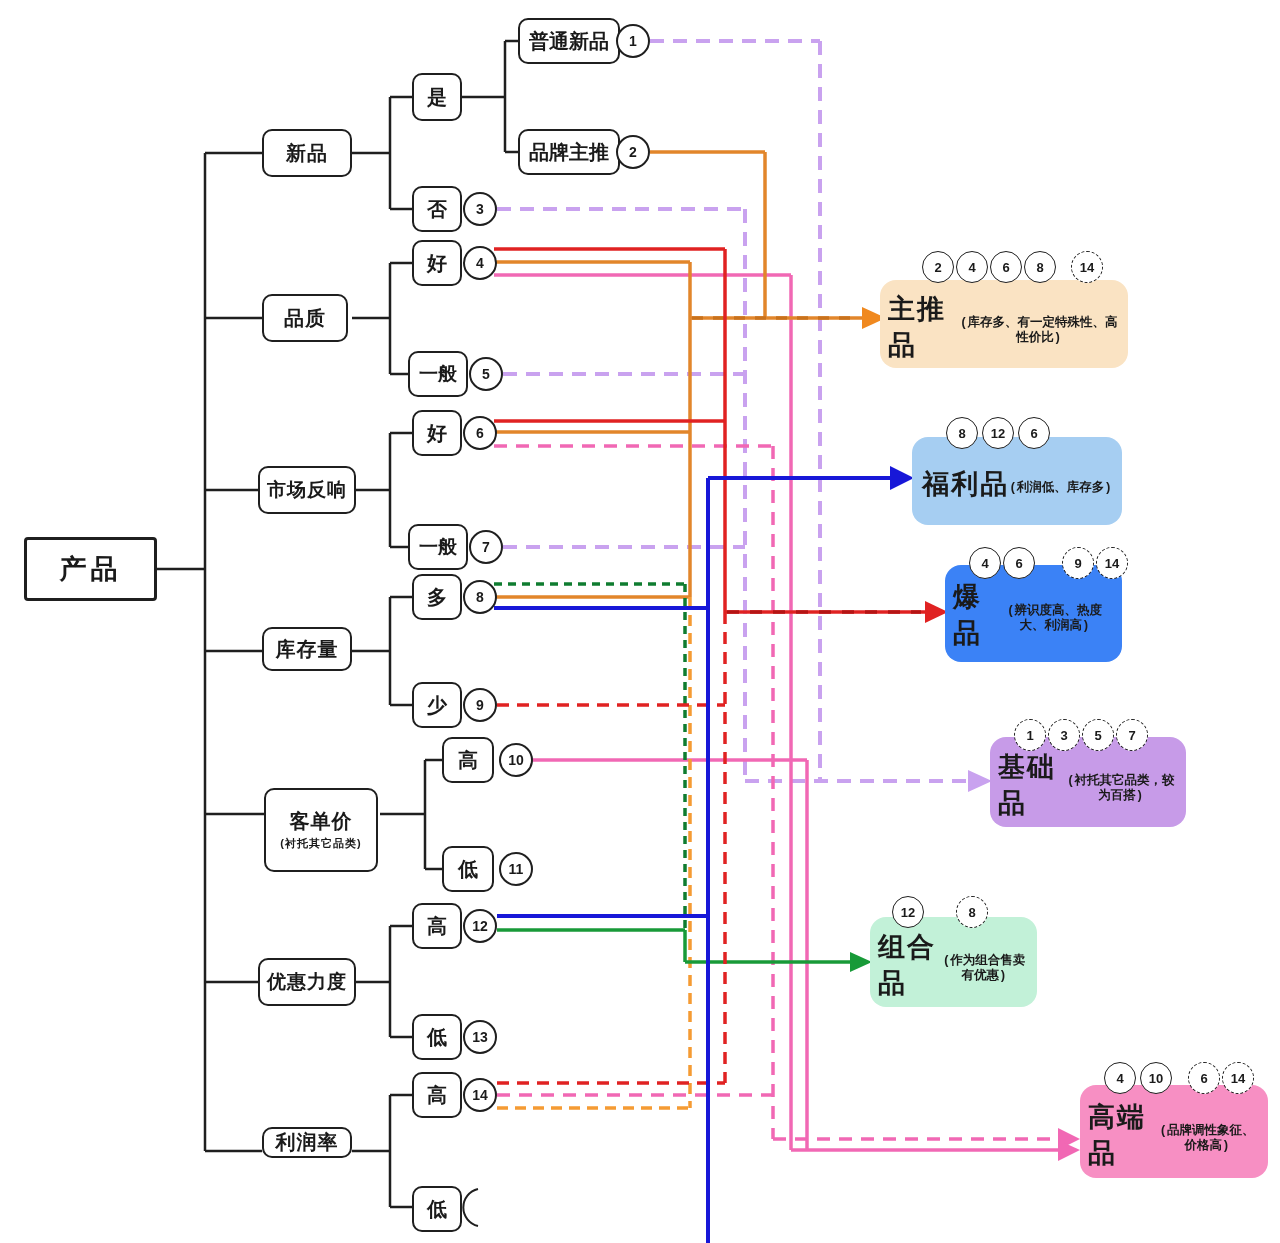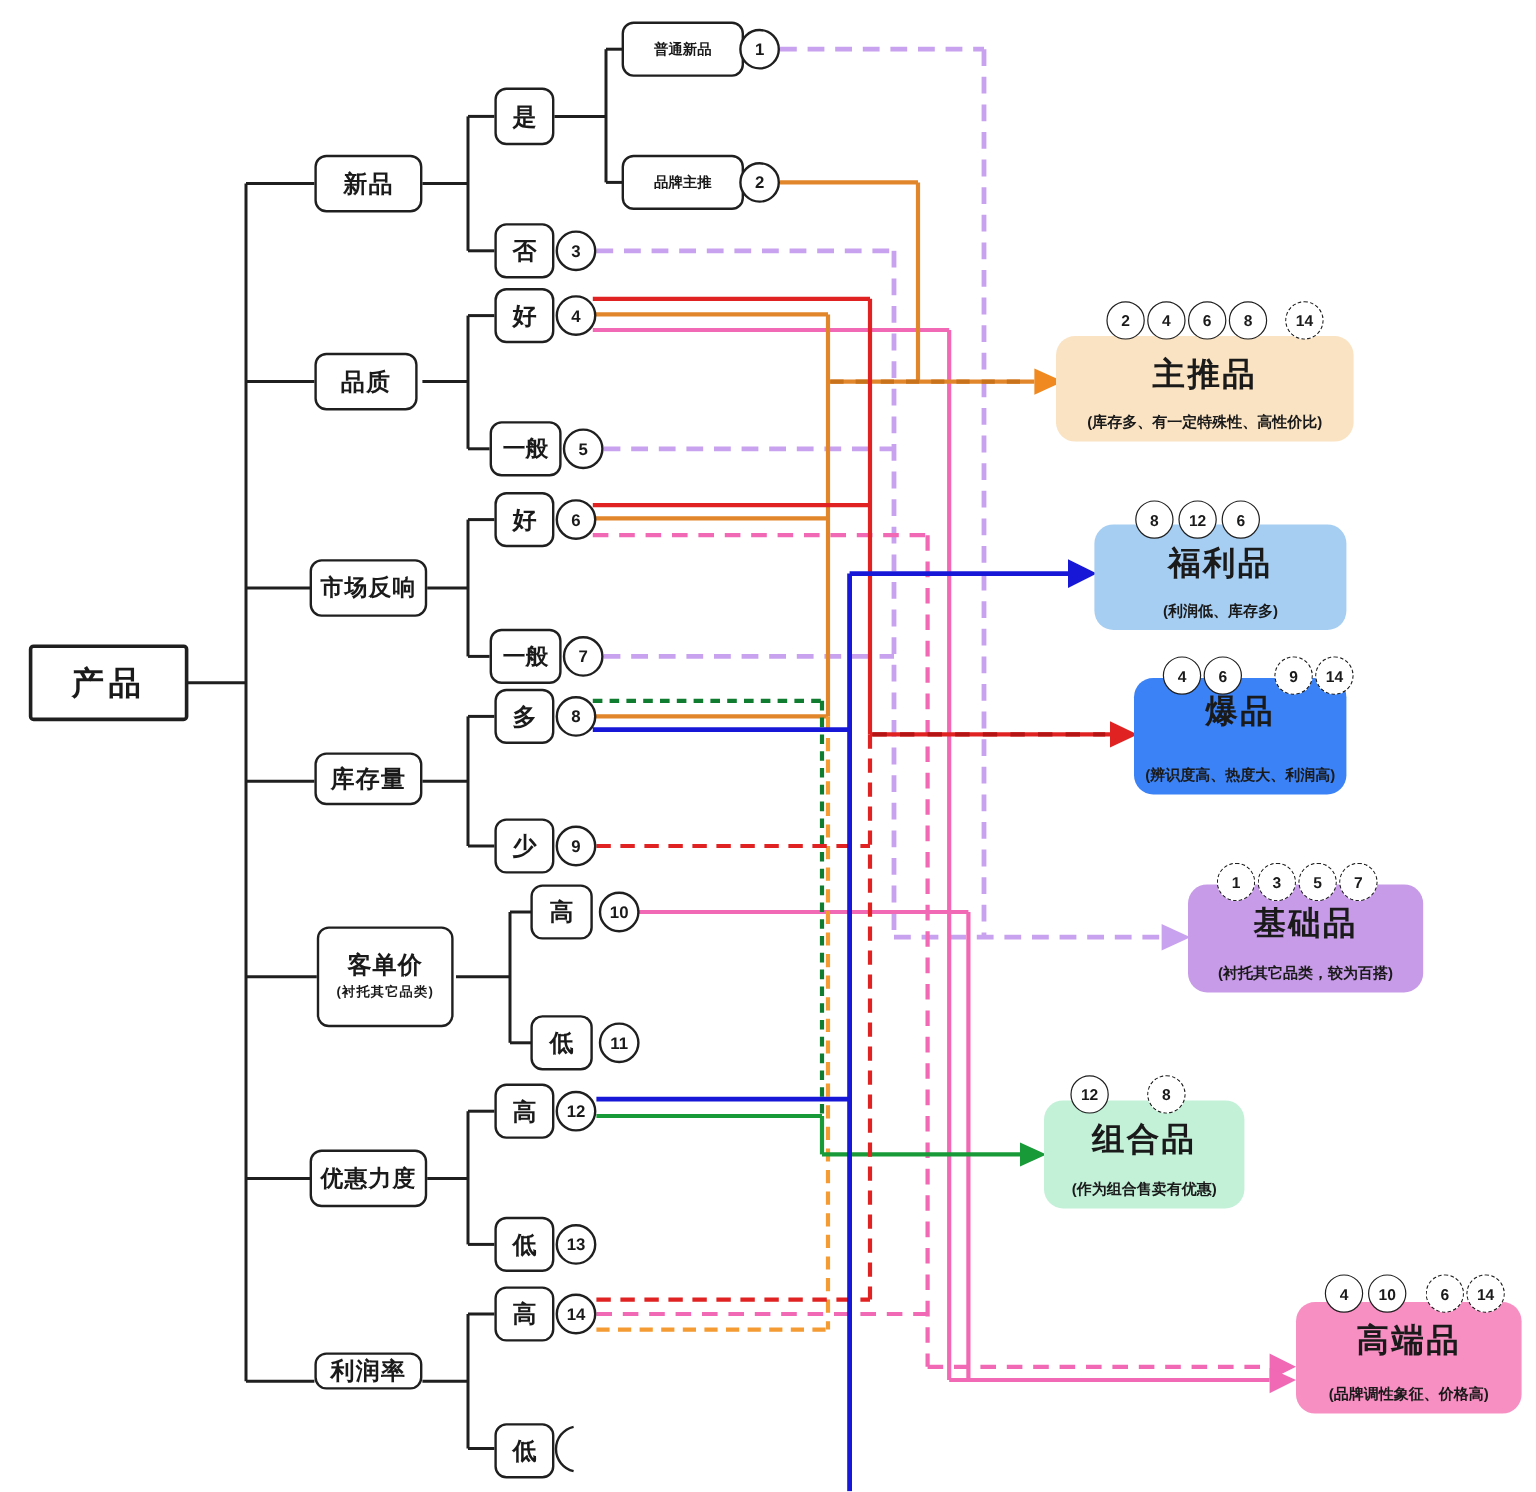--- a/index.html
+++ b/index.html
@@ -5,32 +5,32 @@
   html,body{margin:0;padding:0;background:#ffffff;}
   #canvas{position:relative;width:1280px;height:1243px;background:#ffffff;overflow:hidden;
           font-family:"Liberation Sans","DejaVu Sans",sans-serif;color:#1a1a1a;}
   svg.wires{position:absolute;left:0;top:0;z-index:1;}
   .node{position:absolute;z-index:3;background:#ffffff;border:2.5px solid #1f1f1f;border-radius:10px;
         display:flex;align-items:center;justify-content:center;font-weight:bold;
         box-sizing:border-box;text-align:center;}
   .node.root{border-radius:4px;border-width:3px;font-size:27px;letter-spacing:4px;}
   .node.lvl1{font-size:20px;letter-spacing:1px;}
   .node.small{font-size:20px;}
-  .node.widefont{font-size:12px;letter-spacing:0;justify-content:center;}
-  .node.col{flex-direction:column;line-height:1.25;}
+  .node.widefont{font-size:20px;letter-spacing:0;justify-content:center;}
+  .node.col{flex-direction:column;line-height:1.25;margin-top:16px;}
   .node .note{font-size:11px;font-weight:bold;margin-top:3px;}
   .numcircle{position:absolute;z-index:4;width:34px;height:34px;border-radius:50%;background:#ffffff;
              border:2px solid #1f1f1f;display:flex;align-items:center;justify-content:center;
              font-size:14px;font-weight:bold;box-sizing:border-box;}
   .badge{position:absolute;z-index:4;width:32px;height:32px;border-radius:50%;background:#ffffff;
          border:1.8px solid #1f1f1f;display:flex;align-items:center;justify-content:center;
          font-size:13px;font-weight:bold;box-sizing:border-box;}
   .badge.dashed{border-style:dashed;}
-  .cat{position:absolute;z-index:2;border-radius:16px;display:flex;flex-direction:column;
-       align-items:center;justify-content:space-between;box-sizing:border-box;padding:14px 8px 8px 8px;}
+  .cat{position:absolute;z-index:2;border-radius:16px;display:flex;
+       align-items:center;justify-content:center;box-sizing:border-box;padding:14px 8px 8px 8px;font-family:Liberation Mono, monospace;}
   .cat .title{font-size:27px;font-weight:bold;letter-spacing:2px;}
   .cat .subtitle{font-size:12.5px;font-weight:bold;margin-top:8px;line-height:1.2;text-align:center;}
   .cat.c0{left:880px;top:280px;width:248px;height:88px;background:#FAE3C3;}
   .cat.c1{left:912px;top:437px;width:210px;height:88px;background:#A6CEF2;}
   .cat.c2{left:945px;top:565px;width:177px;height:97px;background:#3b82f6;padding-top:10px;}
   .cat.c3{left:990px;top:737px;width:196px;height:90px;background:#C79BE8;}
   .cat.c4{left:870px;top:917px;width:167px;height:90px;background:#C2F1D8;}
   .cat.c5{left:1080px;top:1085px;width:188px;height:93px;background:#F78FC3;}
 </style>
 </head>

